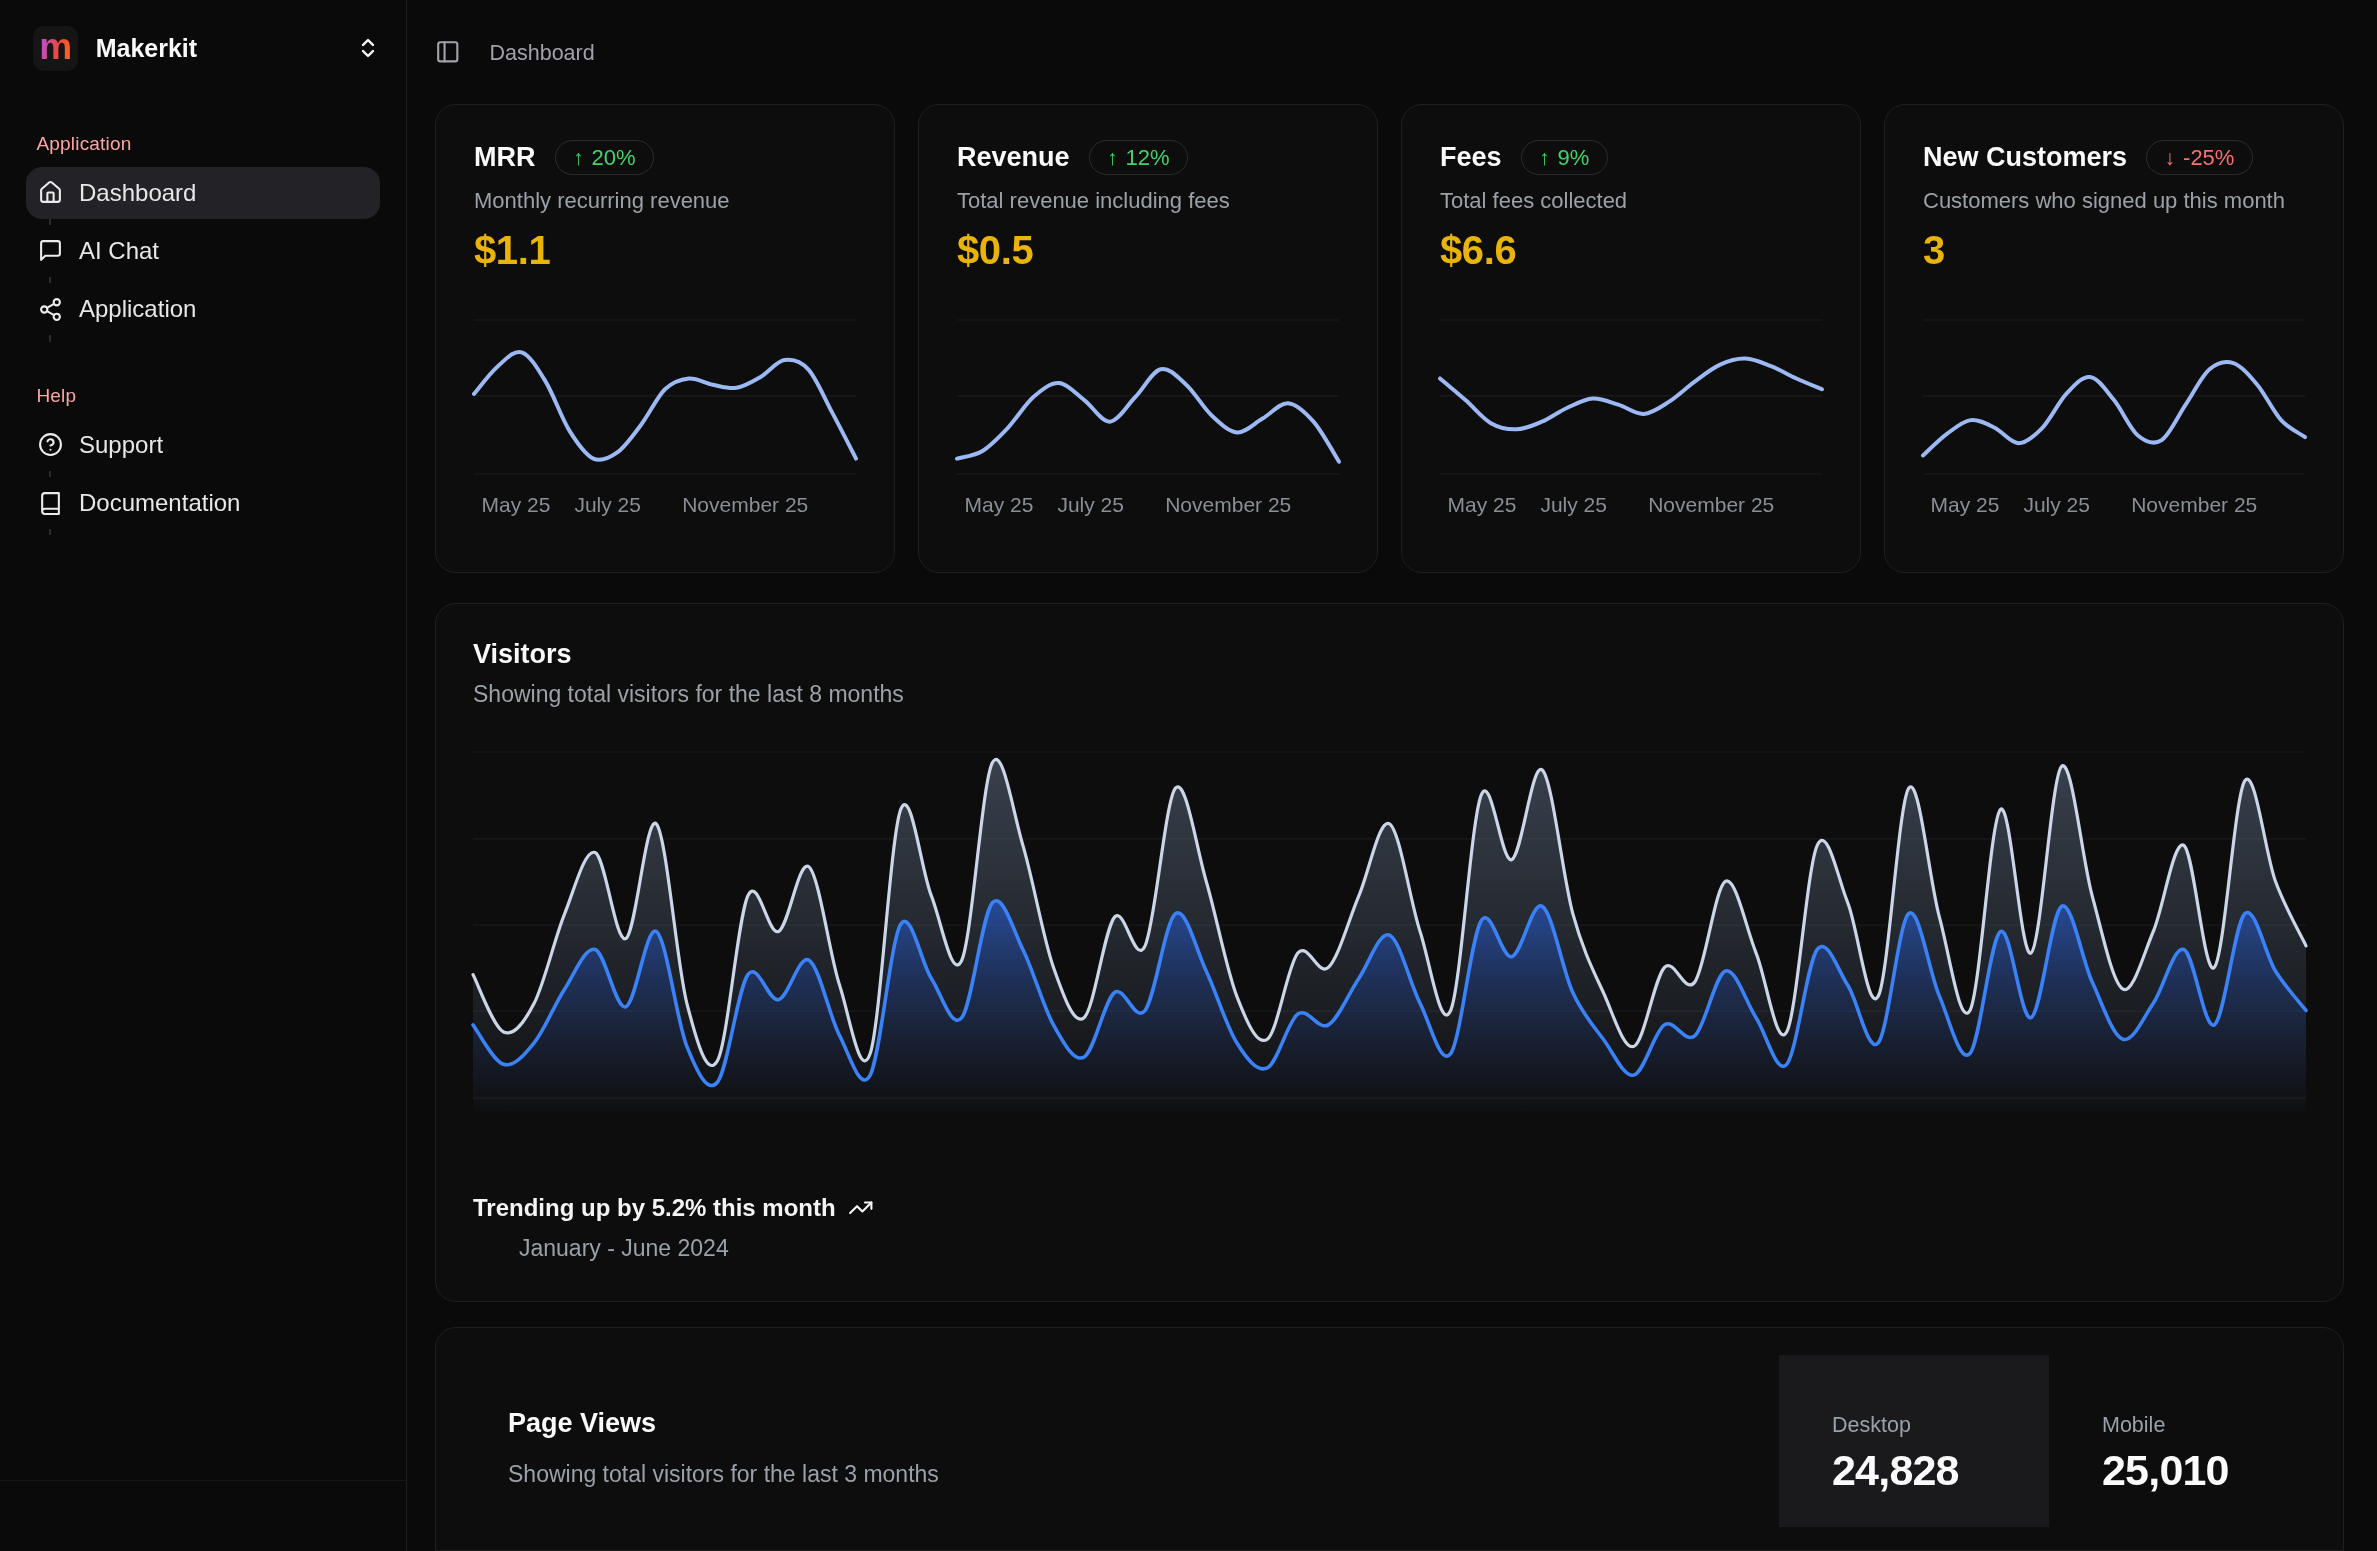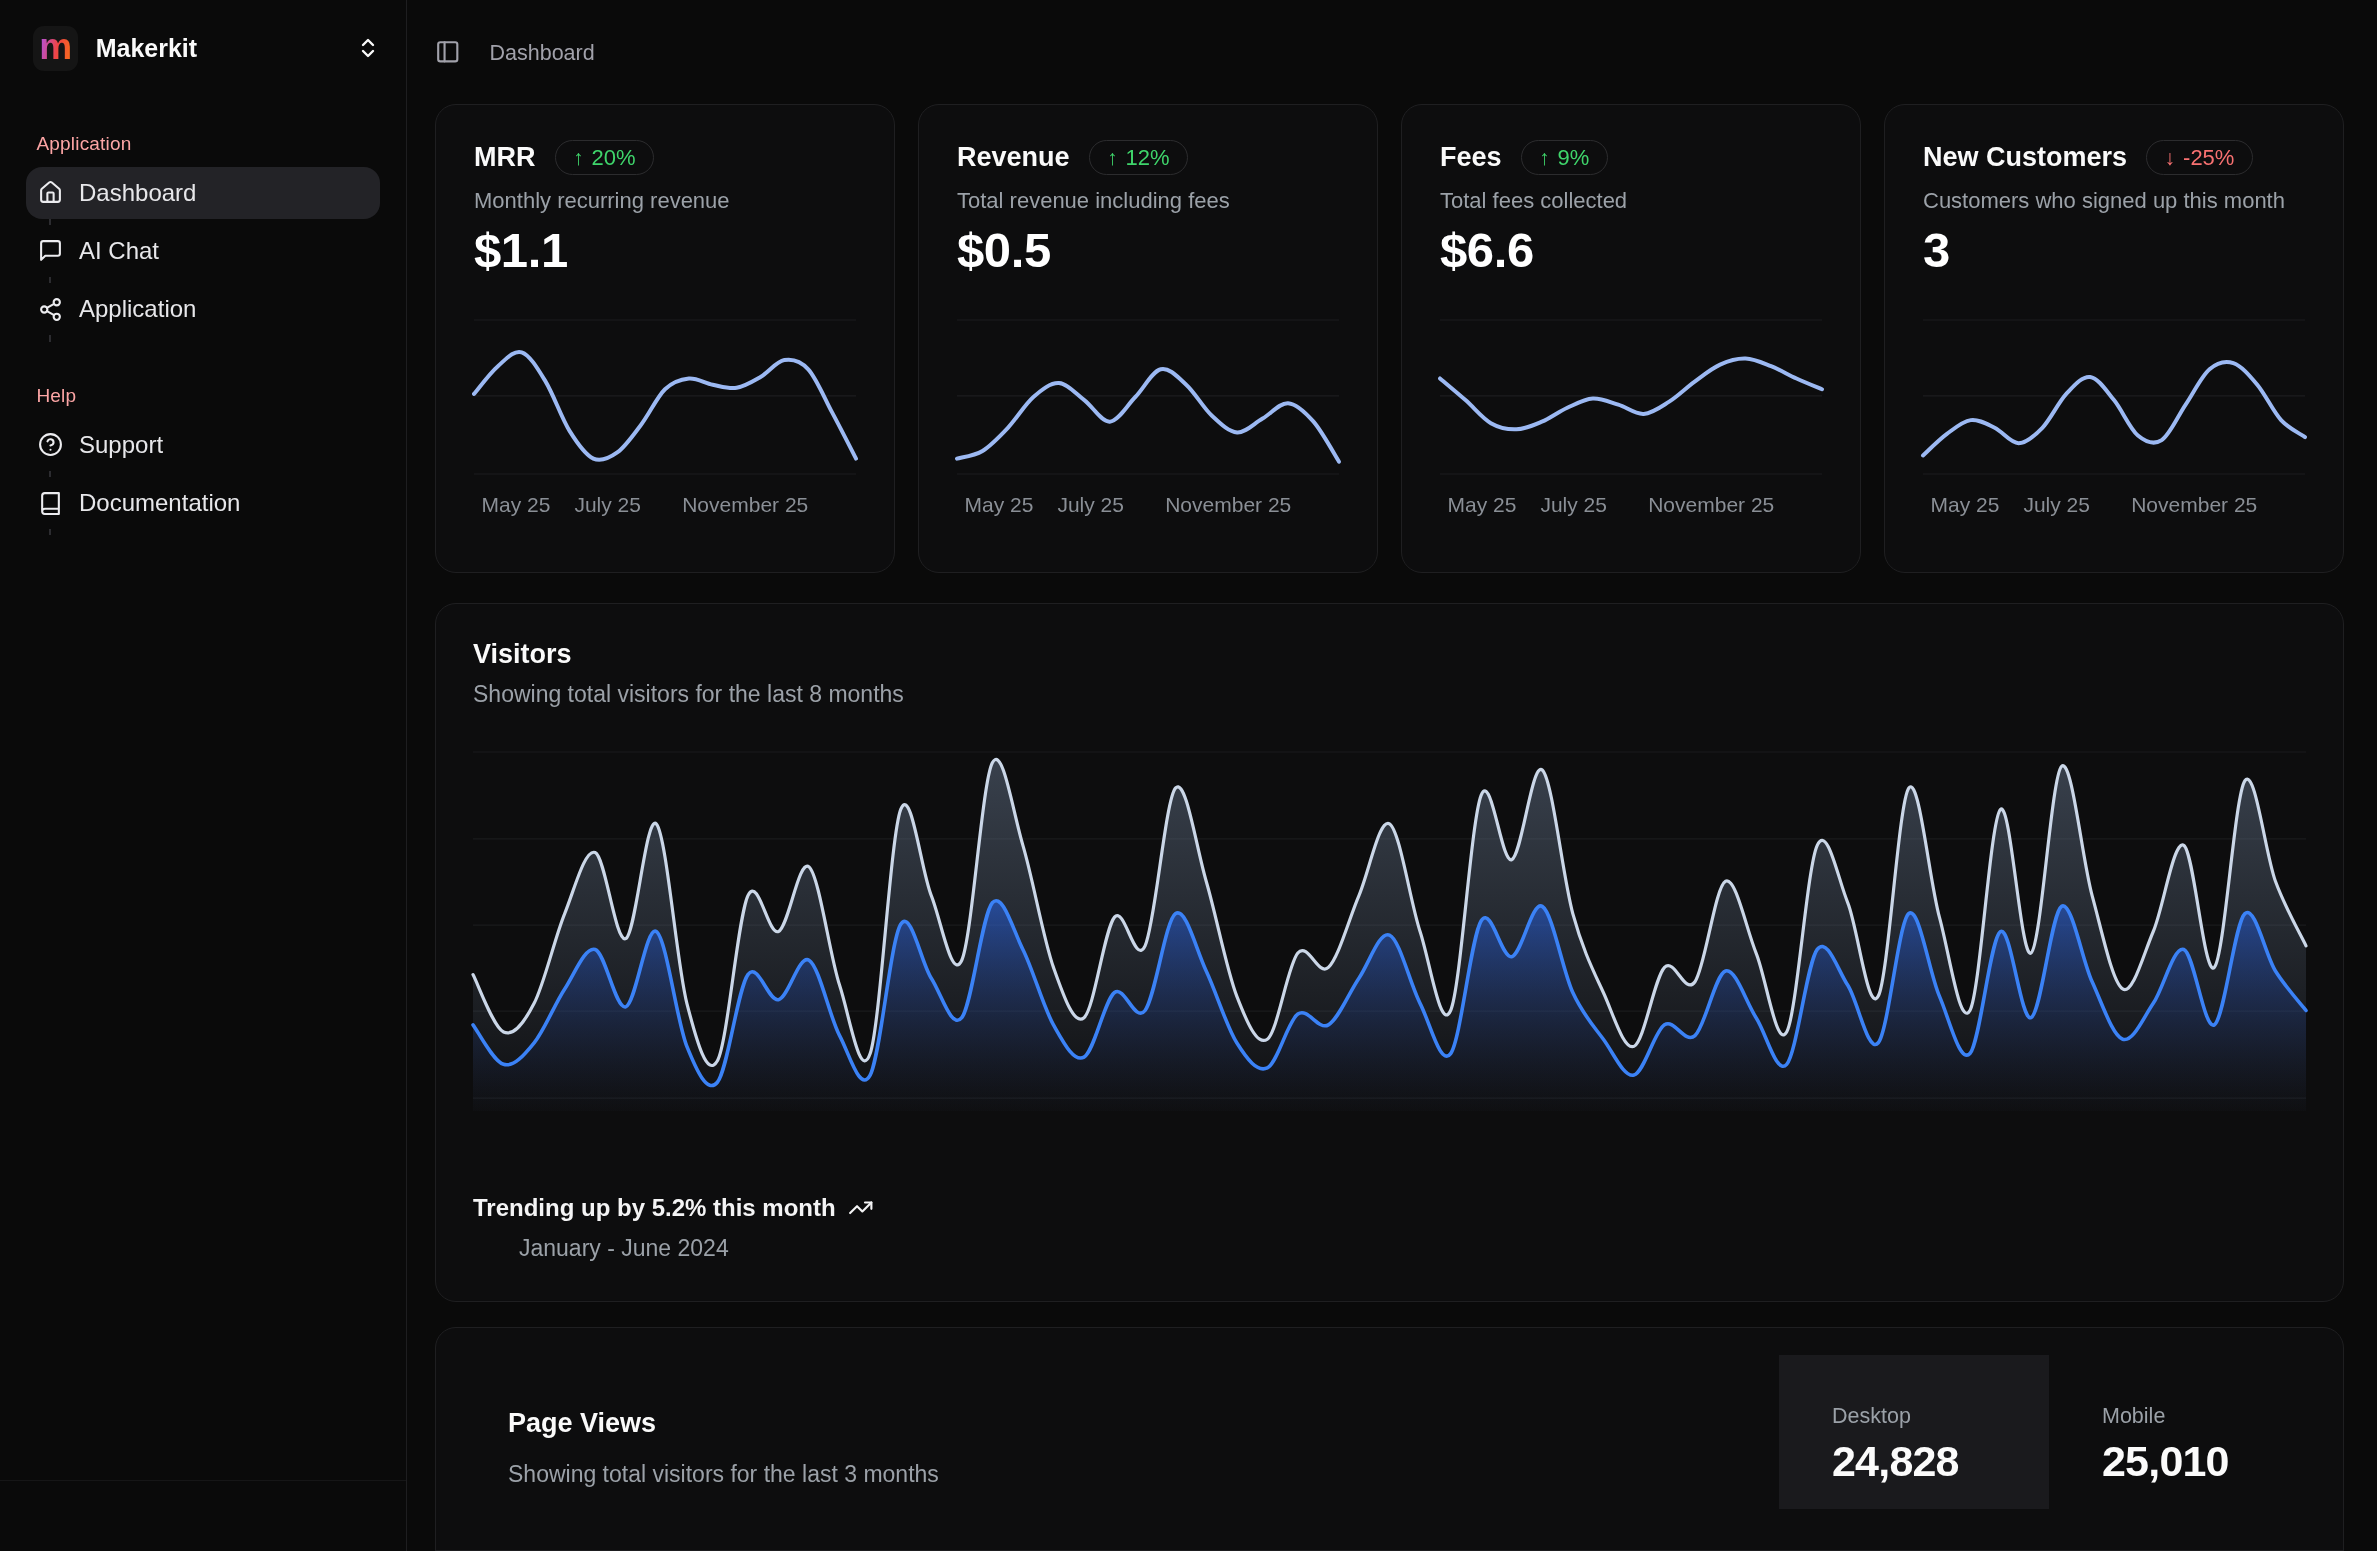--- a/index.html
+++ b/index.html
@@ -73,21 +73,21 @@
   .card-head{ display:flex; align-items:center; gap:19px; }
   .card-title{ font-size:27px; font-weight:600; color:#fafafa; }
   .badge{
     height:35px; padding:0 17.5px; border:1.2px solid #2c2c2e; border-radius:796px;
     display:inline-flex; align-items:center; gap:8px; font-size:22px; font-weight:500;
   }
   .badge .arrow{ font-size:21px; }
   .badge.up{ color:#3fd56b; }
   .badge.down{ color:#f87171; }
   .card-sub{ margin-top:12.8px; font-size:22px; color:#9ba1a8; }
-  .card-value{ margin-top:8px; font-size:49px; font-weight:700; color:#ffffff; letter-spacing:-0.4px; }
+  .card-value{ margin-top:14px; font-size:40px; font-weight:700; color:#eab308; letter-spacing:-0.4px; }
   .spark-wrap{ position:absolute; left:38px; right:38px; top:215px; height:154px; }
   .spark-wrap svg{ width:100%; height:100%; overflow:visible; }
   .spark-labels{
     position:absolute; left:38px; right:38px; top:388px; height:25.5px;
     font-size:21px; color:#8a8f96;
   }
   .spark-labels span{ position:absolute; transform:translateX(-50%); white-space:nowrap; }
   .xl-0{ left:11%; } .xl-1{ left:35%; } .xl-2{ left:71%; }
   
   .visitors-card{
@@ -103,21 +103,21 @@
   .v-foot-sub{ margin-top:12.8px; font-size:23px; color:#9ba1a8;margin-left:46px; }
   
   .pageviews-card{
     margin-top:25px; height:335px; background:#0d0d0e; border:0.8px solid #1f1f21;
     border-radius:21px; position:relative;
   }
   .pv-left{ position:absolute; left:72px; top:80px; }
   .pv-title{ font-size:27px; font-weight:600; color:#fafafa; }
   .pv-sub{ margin-top:22px; font-size:23px; color:#9ba1a8; }
   .pv-boxes{ position:absolute; top:27px; right:24px; display:flex; }
-  .pv-box{ width:270px; height:154px; padding:25px 0 0 53px; cursor:pointer; background:transparent; border:none; text-align:left; }
+  .pv-box{ width:270px; height:172px; padding:25px 0 0 53px; cursor:pointer; background:transparent; border:none; text-align:left; }
   .pv-box.active{ background:#1a1a1d; }
   .pv-label{ font-size:21.5px; color:#9ba1a8; display:block; }
   .pv-value{ margin-top:8px; font-size:43px; font-weight:700; color:#fbfbfb; letter-spacing:-0.8px; display:block; }
   .pv-divider{ position:absolute; left:0; right:0; top:222px; height:0.8px; background:#1d1d1f; }
 </style>
 </head>
 <body>
 
 <aside class="sidebar">
   <div class="brand">

